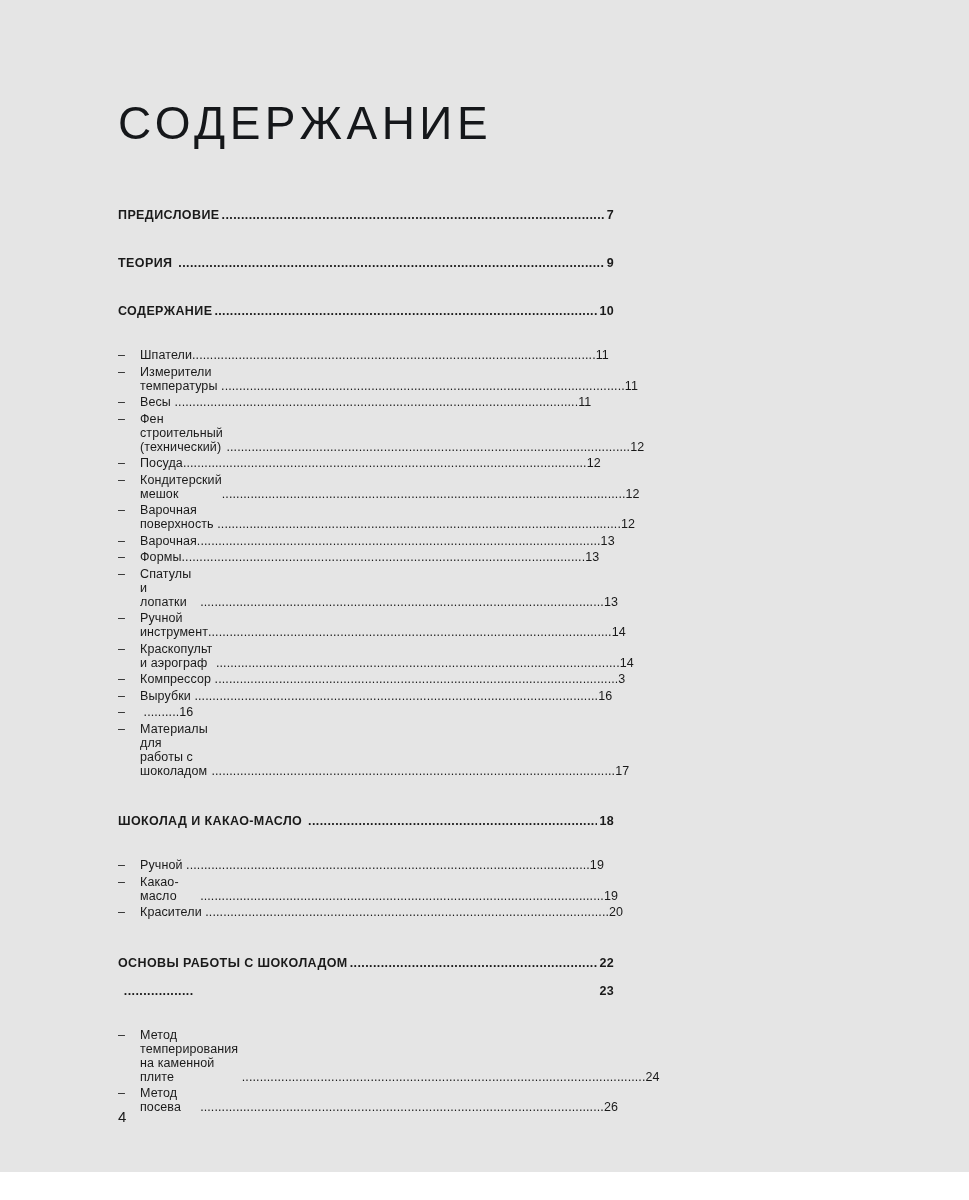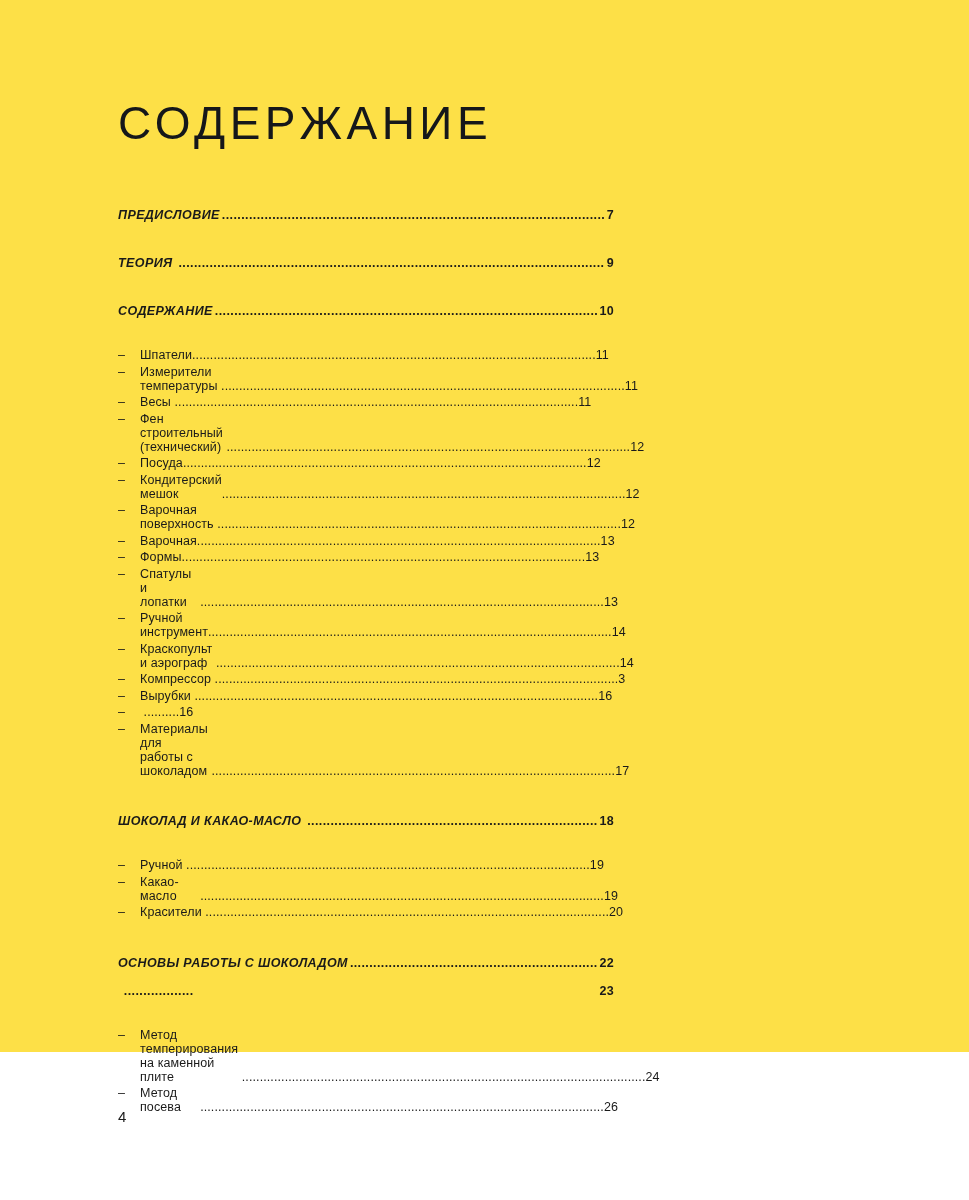--- a/index.html
+++ b/index.html
@@ -12,22 +12,22 @@
     height: 1200px;
     font-family: "Liberation Sans", sans-serif;
     color: #1a1a1a;
     position: relative;
     overflow: hidden;
   }
   .page {
     position: absolute;
     left: 0; top: 0;
     width: 969px;
-    height: 1052px;
-    background: #fde047;
+    height: 1172px;
+    background: #e5e5e5;
   }
   .content {
     position: absolute;
     left: 118px;
     top: 100px;
     width: 500px;
   }
   .toc-title {
     font-size: 46px;
     font-weight: 400;
@@ -39,21 +39,20 @@
   }
 
   
   .row {
     display: flex;
     align-items: baseline;
     width: 496px;
   }
   .row .lbl {
     white-space: nowrap;
-    font-style: italic;
   }
   .row .leader {
     flex: 1 1 auto;
     overflow: hidden;
     white-space: nowrap;
     margin: 0 2px;
     color: #1a1a1a;
   }
   .row .pg {
     white-space: nowrap;

